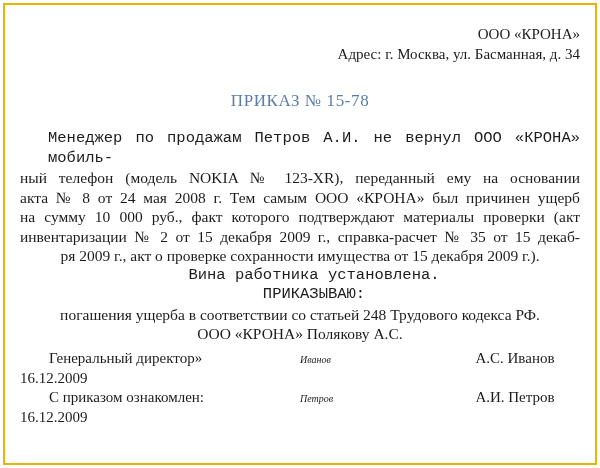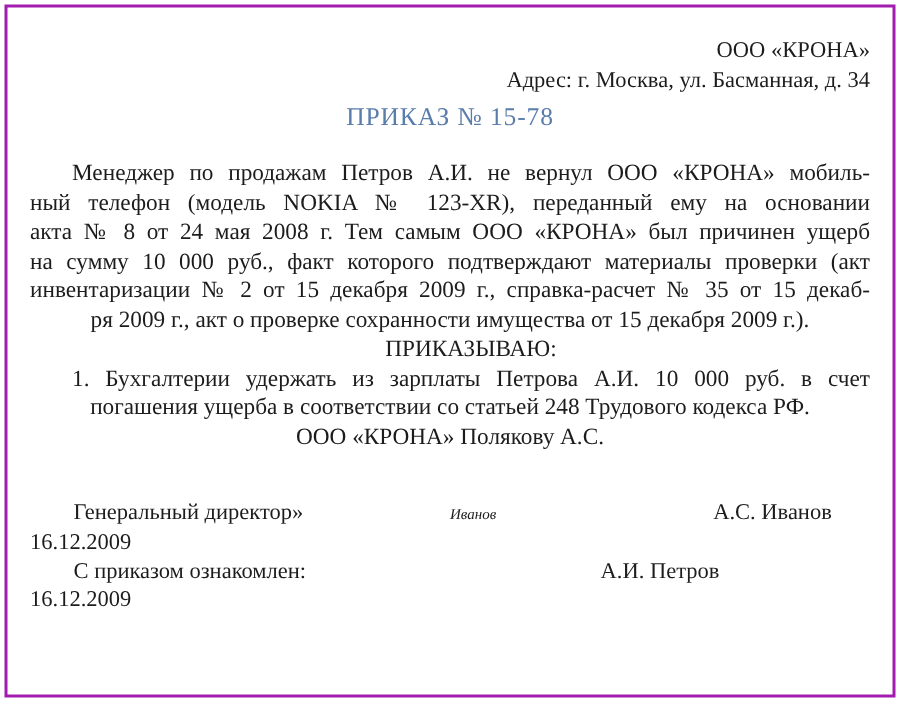--- a/index.html
+++ b/index.html
@@ -11,56 +11,57 @@
     width: 600px;
     height: 468px;
     position: relative;
     font-family: "Liberation Serif", "DejaVu Serif", serif;
     color: #1c1c1c;
     overflow: hidden;
   }
   .frame {
     position: absolute;
     top: 3px; left: 3px; right: 3px; bottom: 3px;
-    border: 2px solid #a21caf;
+    border: 2px solid #eab308;
     box-sizing: border-box;
     padding: 0 15px;
     overflow: hidden;
   }
   .header-block {
     margin-top: 19px;
     text-align: right;
     font-size: 15px;
     line-height: 20px;
   }
   .order-title {
-    margin-top: 5px;
+    margin-top: 28px;
     text-align: center;
     font-size: 17px;
     line-height: 18px;
     letter-spacing: 0.6px;
     color: #5a7dab;
   }
   .body-block {
     margin-top: 19px;
     font-size: 15.5px;
     line-height: 19.5px;
   }
   .body-line {
     text-align: center;
   }
   .body-line.fill {
     text-align: justify;
     text-align-last: justify;
   }
   .body-line.indent {
     padding-left: 28px;
+    font-family: Liberation Mono, monospace;
   }
   .sig-block {
-    margin-top: 32px;
+    margin-top: 5px;
     font-size: 15px;
     line-height: 19px;
     font-family: Liberation Serif, serif;
   }
   .sig-row {
     display: flex;
     align-items: baseline;
   }
   .sig-label {
     box-sizing: border-box;
@@ -91,33 +92,34 @@
 
   <div class="order-title">ПРИКАЗ № 15-78</div>
 
   <div class="body-block">
     <div class="body-line indent fill">Менеджер по продажам Петров А.И. не вернул ООО «КРОНА» мобиль-</div>
     <div class="body-line fill">ный телефон (модель NOKIA № 123-XR), переданный ему на основании</div>
     <div class="body-line fill">акта № 8 от 24 мая 2008 г. Тем самым ООО «КРОНА» был причинен ущерб</div>
     <div class="body-line fill">на сумму 10 000 руб., факт которого подтверждают материалы проверки (акт</div>
     <div class="body-line fill">инвентаризации № 2 от 15 декабря 2009 г., справка-расчет № 35 от 15 декаб-</div>
     <div class="body-line">ря 2009 г., акт о проверке сохранности имущества от 15 декабря 2009 г.).</div>
+    <div class="body-line indent">Вина работника установлена.</div>
     <div class="body-line indent">ПРИКАЗЫВАЮ:</div>
-    <div class="body-line indent fill">1. Бухгалтерии удержать из зарплаты Петрова А.И. 10 000 руб. в счет</div>
     <div class="body-line">погашения ущерба в соответствии со статьей 248 Трудового кодекса РФ.</div>
     <div class="body-line">ООО «КРОНА» Полякову А.С.</div>
   </div>
 
   <div class="sig-block">
     <div class="sig-row">
       <div class="sig-label">Генеральный директор»</div>
       <div class="sig-autograph">Иванов</div>
       <div class="sig-right">А.С. Иванов</div>
     </div>
     <div class="sig-date-row">16.12.2009</div>
     <div class="sig-row">
       <div class="sig-label">С приказом ознакомлен:</div>
+      <div class="sig-autograph">Петров</div>
       <div class="sig-right">А.И. Петров</div>
     </div>
     <div class="sig-date-row">16.12.2009</div>
   </div>
 
 </div>
 
 </body></html>

